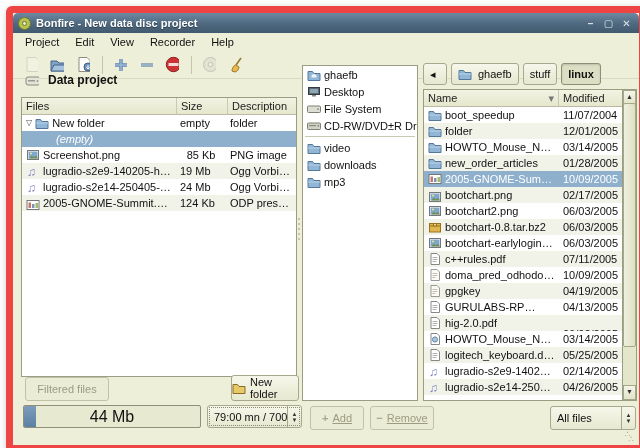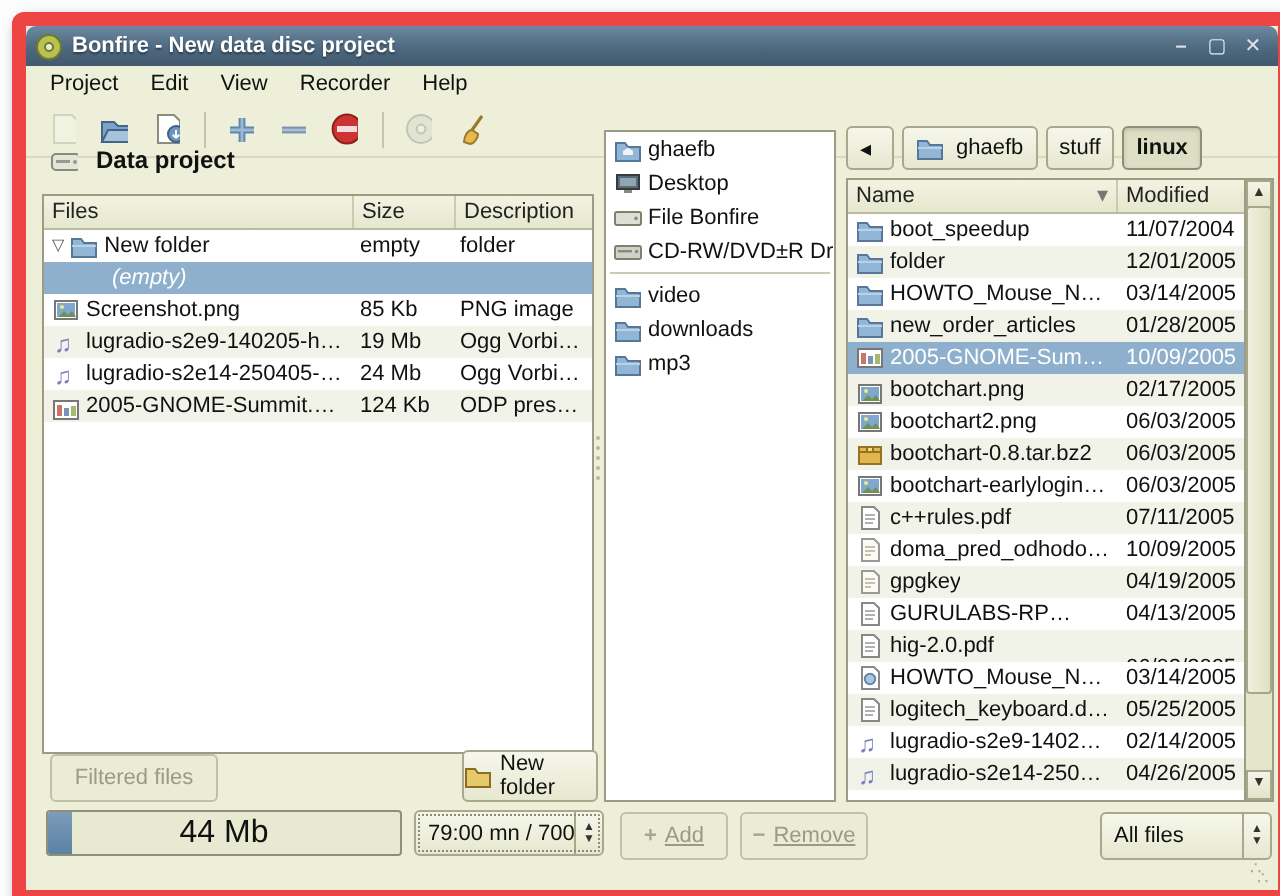--- a/index.html
+++ b/index.html
@@ -190,21 +190,21 @@
             <span class="icon">
               <svg width="14" height="12">
                 <rect x="1.5" y="1.5" width="11" height="9" fill="#fff" stroke="#777"></rect>
                 <rect x="2.5" y="2.5" width="9" height="7" fill="#7fa8cc"></rect>
                 <circle cx="5" cy="4.5" r="1" fill="#f3e788"></circle>
                 <path d="M3 9.5l3-3 2 2 2-2 2 3z" fill="#6d9157"></path>
               </svg>
             </span>
             <span style="overflow: hidden; text-overflow: ellipsis;">Screenshot.png</span>
           </div>
-          <div class="cell" style="width: 42px;">85 Kb</div>
+          <div class="cell" style="width: 42px; text-align: center;">85 Kb</div>
           <div class="cell" style="flex: 1 1 0%;">PNG image</div>
         </div>
         <div class="row alt">
           <div class="cell" style="width: 146px; display: flex; align-items: center;">
             <span class="icon">
               <svg width="14" height="12">
                 <text x="1" y="11" font-size="12" fill="#7d7dc4">♫</text>
               </svg>
             </span>
             <span style="overflow: hidden; text-overflow: ellipsis;">lugradio-s2e9-140205-high.ogg</span>
@@ -294,21 +294,21 @@
         </span>
         <span>Desktop</span>
       </div>
       <div class="places-item">
         <span class="icon">
           <svg width="14" height="12">
             <rect x="0.5" y="3" width="13" height="6.5" rx="1" fill="#dddfd5" stroke="#80806f"></rect>
             <circle cx="11" cy="6.2" r="0.9" fill="#8a8a7a"></circle>
           </svg>
         </span>
-        <span>File Bonfire</span>
+        <span>File System</span>
       </div>
       <div class="places-item">
         <span class="icon">
           <svg width="14" height="12">
             <rect x="0.5" y="3" width="13" height="6.5" rx="1" fill="#cfd2c8" stroke="#80806f"></rect>
             <rect x="2" y="5" width="7" height="1.2" fill="#8a8a7a"></rect>
             <circle cx="11.3" cy="5.8" r="0.9" fill="#8a8a7a"></circle>
           </svg>
         </span>
         <span>CD-RW/DVD±R Drive</span>

